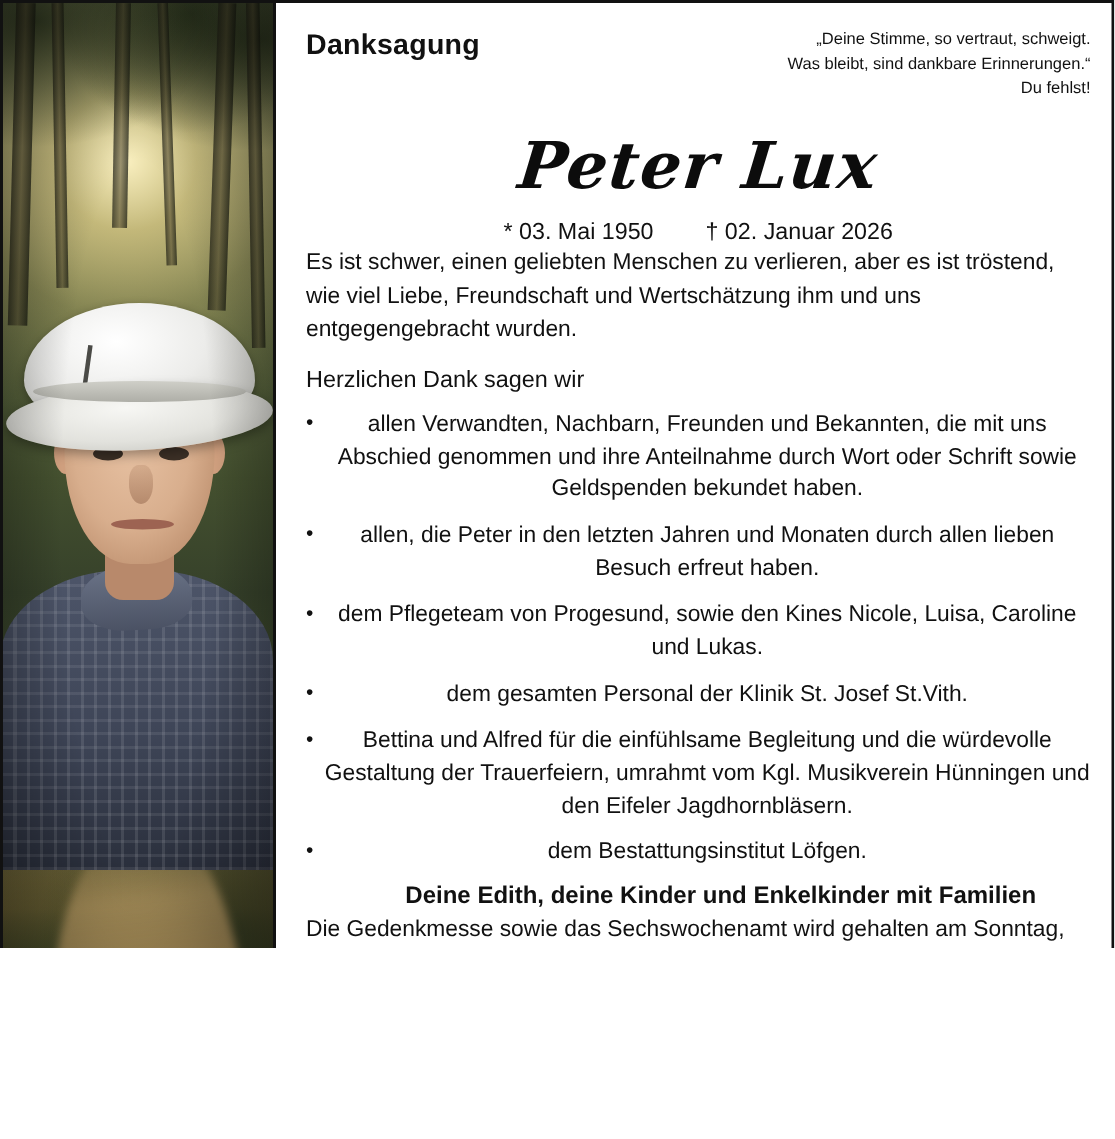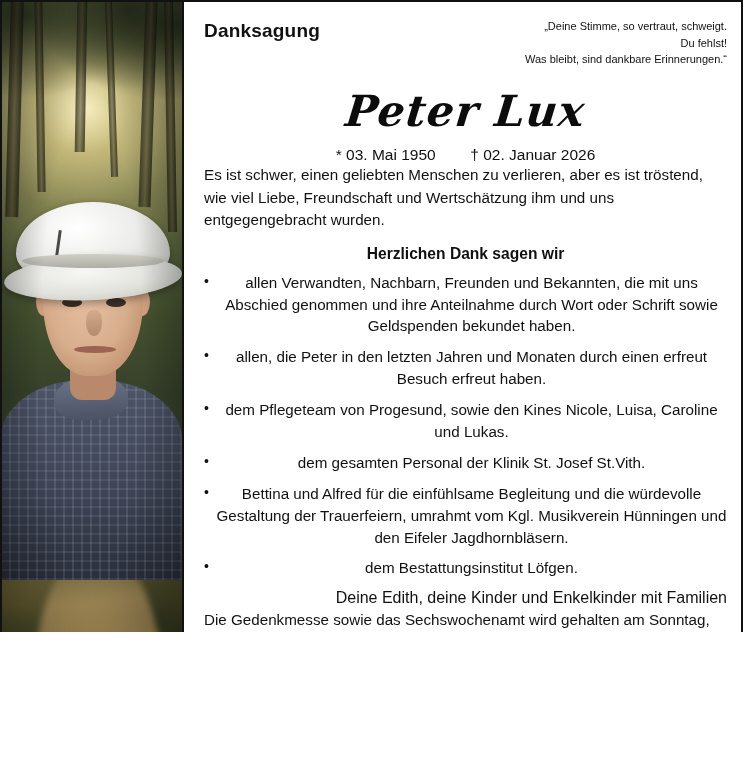--- a/index.html
+++ b/index.html
@@ -262,24 +262,23 @@
     color: #111;
   }
   .dates .sep { display: inline-block; width: 26px; }
   .para {
     font-size: 15.2px;
     line-height: 1.48;
     color: #111;
   }
   .subhead {
     margin-top: 13px;
-    font-weight: bold;
+    font-weight: normal;
     font-size: 15.6px;
     color: #111;
-    text-align: center;
   }
   ul.thanks {
     margin: 9px 0 0 0;
     padding: 0;
     list-style: none;
   }
   ul.thanks li {
     position: relative;
     padding-left: 12px;
     margin-bottom: 9px;
@@ -291,22 +290,22 @@
   ul.thanks li::before {
     content: "\2022";
     position: absolute;
     left: 0;
     top: -1px;
     font-size: 14px;
     color: #111;
   }
   .signature {
     margin-top: 10px;
-    text-align: right;
-    font-weight: normal;
+    text-align: center;
+    font-weight: bold;
     font-size: 16px;
     color: #111;
     padding-left: 30px;
   }
   .closing {
     margin-top: 2px;
     font-size: 15.2px;
     line-height: 1.5;
     color: #111;
   }
@@ -352,40 +351,40 @@
   </div>
 
   <div class="divider-v"></div>
 
   <div class="content">
 
     <div class="topline">
       <div class="danksagung">Danksagung</div>
       <div class="verse">
         <div>„Deine Stimme, so vertraut, schweigt.</div>
+        <div>Was bleibt, sind dankbare Erinnerungen.“</div>
         <div>Du fehlst!</div>
-        <div>Was bleibt, sind dankbare Erinnerungen.“</div>
       </div>
     </div>
 
     <div class="name">Peter Lux</div>
 
     <div class="dates">
       <span>* 03. Mai 1950</span>
       <span class="sep"></span>
       <span>† 02. Januar 2026</span>
     </div>
 
     <div class="para">Es ist schwer, einen geliebten Menschen zu verlieren, aber es ist tröstend, wie viel Liebe, Freundschaft und Wertschätzung ihm und uns entgegengebracht wurden.</div>
 
     <div class="subhead">Herzlichen Dank sagen wir</div>
 
     <ul class="thanks">
       <li>allen Verwandten, Nachbarn, Freunden und Bekannten, die mit uns Abschied genommen und ihre Anteilnahme durch Wort oder Schrift sowie Geldspenden bekundet haben.</li>
-      <li>allen, die Peter in den letzten Jahren und Monaten durch einen erfreut Besuch erfreut haben.</li>
+      <li>allen, die Peter in den letzten Jahren und Monaten durch allen lieben Besuch erfreut haben.</li>
       <li>dem Pflegeteam von Progesund, sowie den Kines Nicole, Luisa, Caroline und Lukas.</li>
       <li>dem gesamten Personal der Klinik St. Josef St.Vith.</li>
       <li>Bettina und Alfred für die einfühlsame Begleitung und die würdevolle Gestaltung der Trauerfeiern, umrahmt vom Kgl. Musikverein Hünningen und den Eifeler Jagdhornbläsern.</li>
       <li>dem Bestattungsinstitut Löfgen.</li>
     </ul>
 
     <div class="signature">Deine Edith, deine Kinder und Enkelkinder mit Familien</div>
 
     <div class="closing">Die Gedenkmesse sowie das Sechswochenamt wird gehalten am Sonntag, dem 01. Februar 2026, um 10:30 Uhr in der St. Josef Kirche zu Hünningen.</div>
 

